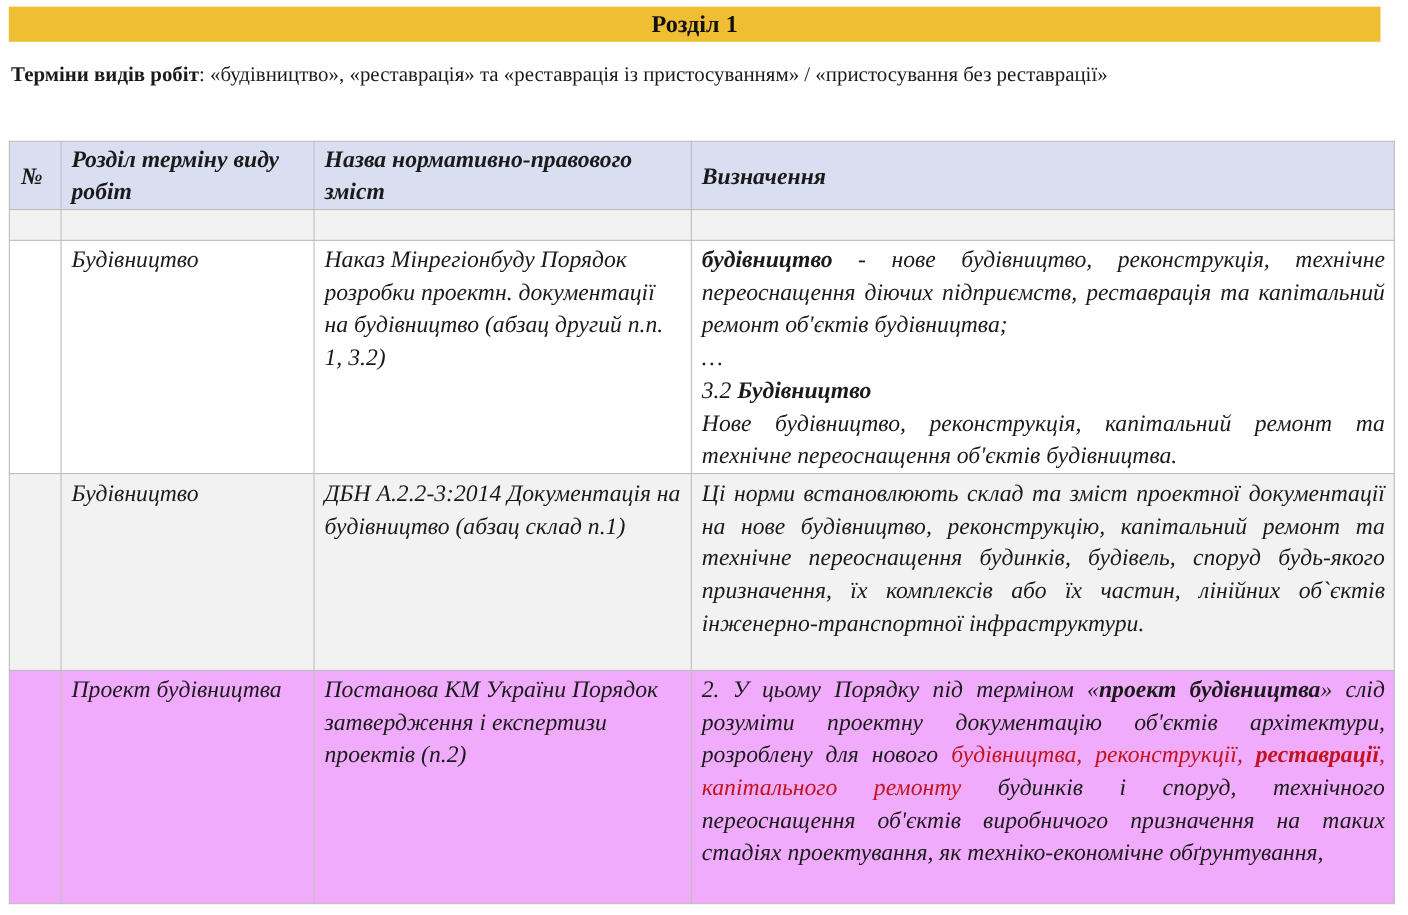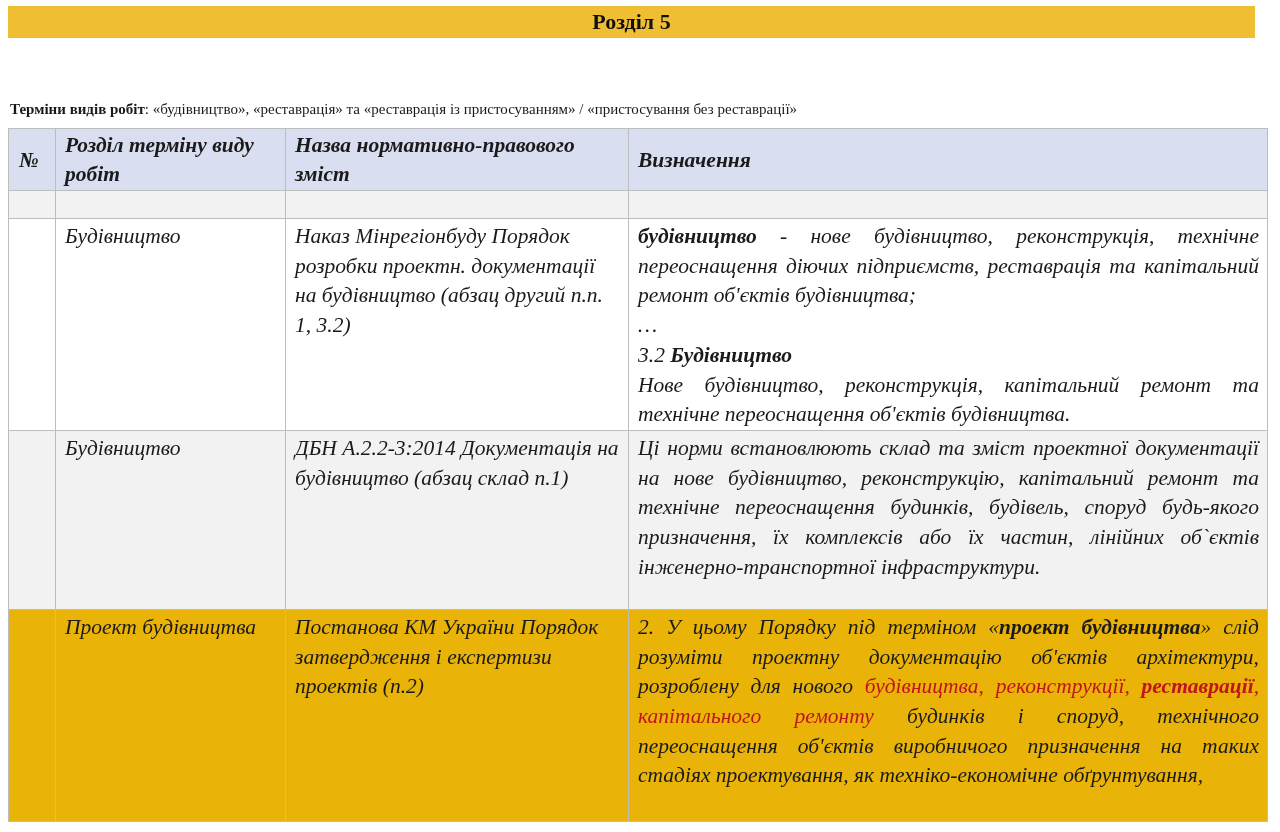--- a/index.html
+++ b/index.html
@@ -8,23 +8,22 @@
     font-family:"Liberation Serif", "DejaVu Serif", serif; color:#1a1a1a;
     position:relative;
   }
   .section-bar {
     position:absolute; left:8px; top:6px; width:1247px; height:32px;
     background:#F0BE32; text-align:center;
     font-weight:bold; font-size:22px; line-height:32px; color:#111;
   }
   .subtitle {
     position:absolute; left:10px; top:53px; width:1245px;
-    font-size:15px; line-height:32px; text-align:justify;
+    font-size:19px; line-height:32px; text-align:justify;
     text-align-last:left;
-    margin-top:40px;
   }
   .subtitle b { font-weight:bold; }
   table.terms {
     position:absolute; left:8px; top:128px; width:1259px;
     border-collapse:collapse; table-layout:fixed;
     font-size:21.5px; line-height:29.7px;
   }
   table.terms td, table.terms th {
     border:1.5px solid #BDBDBD; vertical-align:top; padding:0 8px 0 9px;font-style:italic;
   }
@@ -35,31 +34,31 @@
   tr.head th {
     background:#D9DFF0; font-style:italic; font-weight:bold; text-align:left;
     height:60px; vertical-align:middle; font-size:21.5px; line-height:29px;
     padding-top:1px;
   }
   tr.head th.num { padding-left:10px; }
   tr.spacer td { background:#F2F2F2; height:27px; }
   tr.row td { padding-top:3px; }
   tr.r1 td { height:206px; background:#fff; }
   tr.r2 td { height:175px; background:#F2F2F2; }
-  tr.r3 td { height:208px; background:#eab308; }
+  tr.r3 td { height:208px; background:#f0abfc; }
   td.def { text-align:justify; text-align-last:auto; }
   .red { color:#C0141E;margin-top:16px; }
   b { font-weight:bold; }
   .ellipsis { display:block; }
 </style>
 </head>
 <body>
 
 <div class="section-bar">
-  <span>Розділ 5</span>
+  <span>Розділ 1</span>
 </div>
 
 <div class="subtitle">
   <b>Терміни видів робіт</b><span>: «будівництво», «реставрація» та «реставрація із пристосуванням» / «пристосування без реставрації»</span>
 </div>
 
 <table class="terms">
   <colgroup>
     <col class="c-num">
       <col class="c-term">

